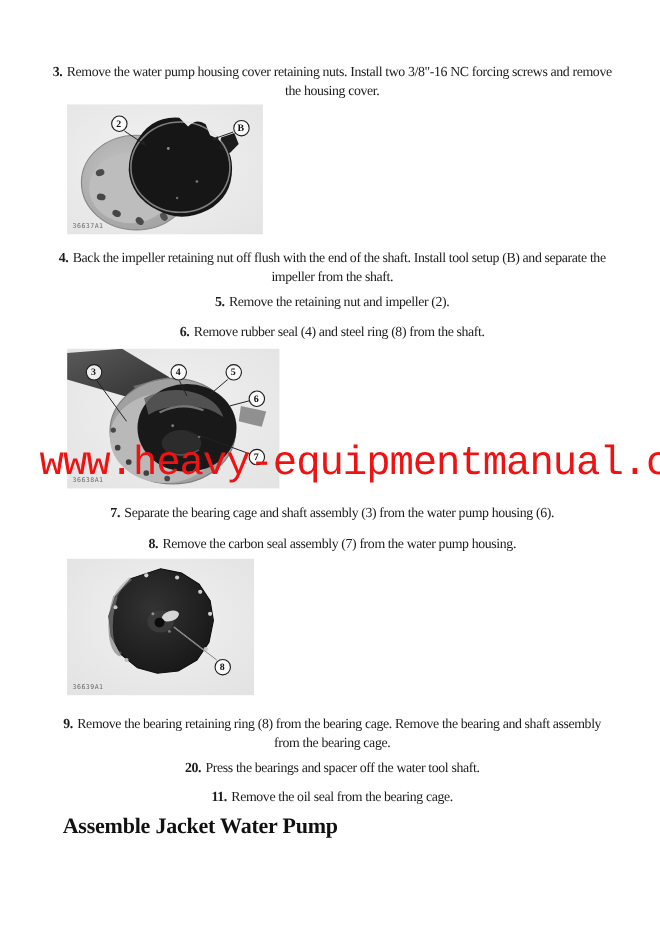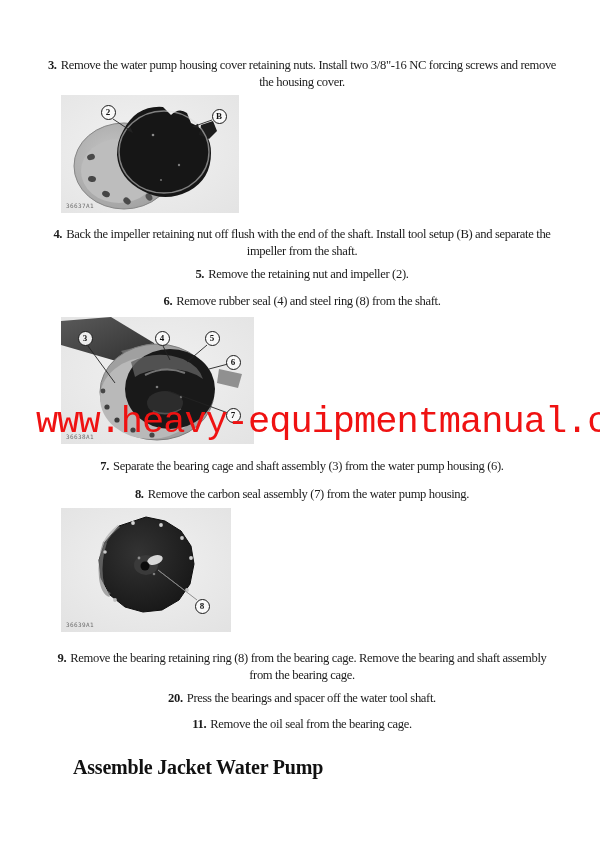--- a/index.html
+++ b/index.html
@@ -55,21 +55,21 @@
     font-family:Liberation Mono, monospace;
     font-size:37px;
     letter-spacing:-1px;
     line-height:38px;
     white-space:nowrap;
     z-index:20;
   }
   .section-heading{
     position:absolute;
     left:57px;top:740px;
-    margin:16px;
+    margin:0;
     font-size:20px;
     font-weight:bold;
     letter-spacing:-0.2px;
     color:#111;
     font-family:"Liberation Serif", serif;
   }
 </style>
 </head>
 <body>
 

